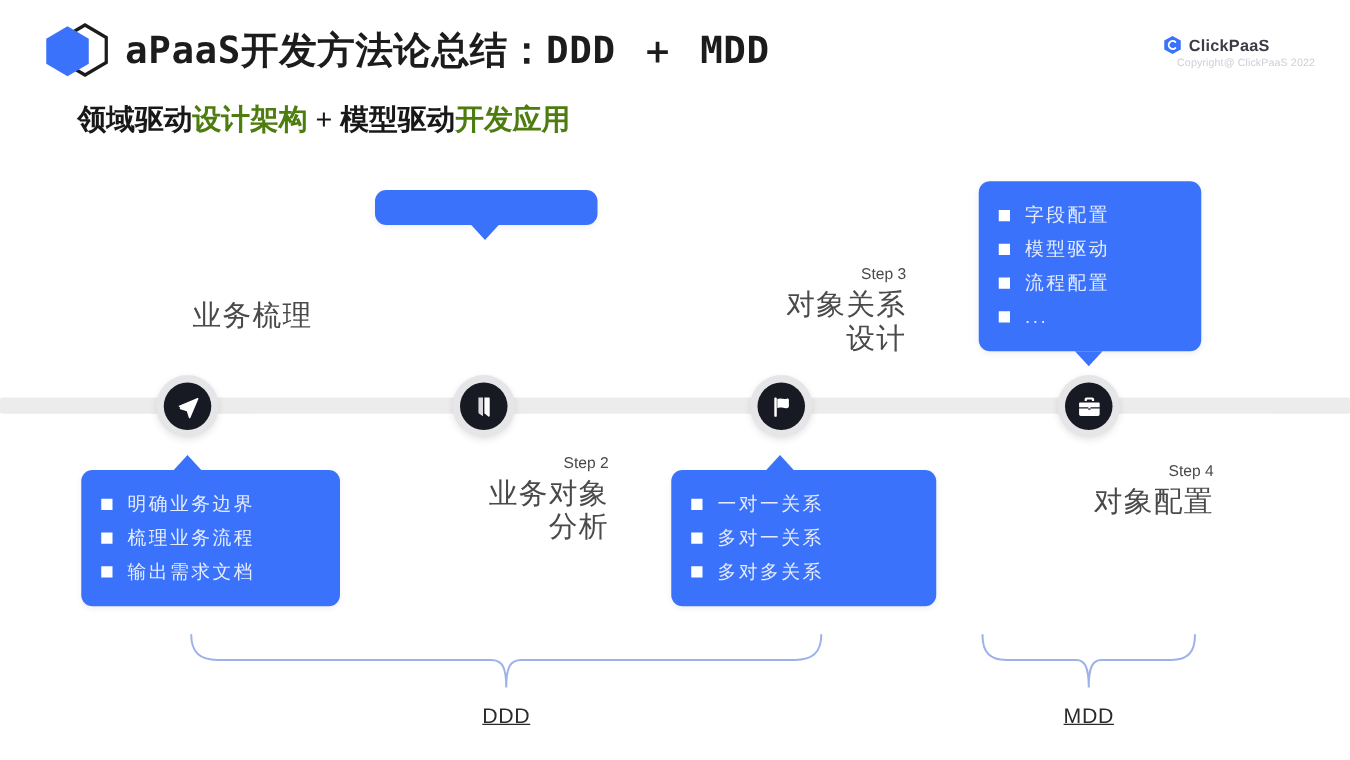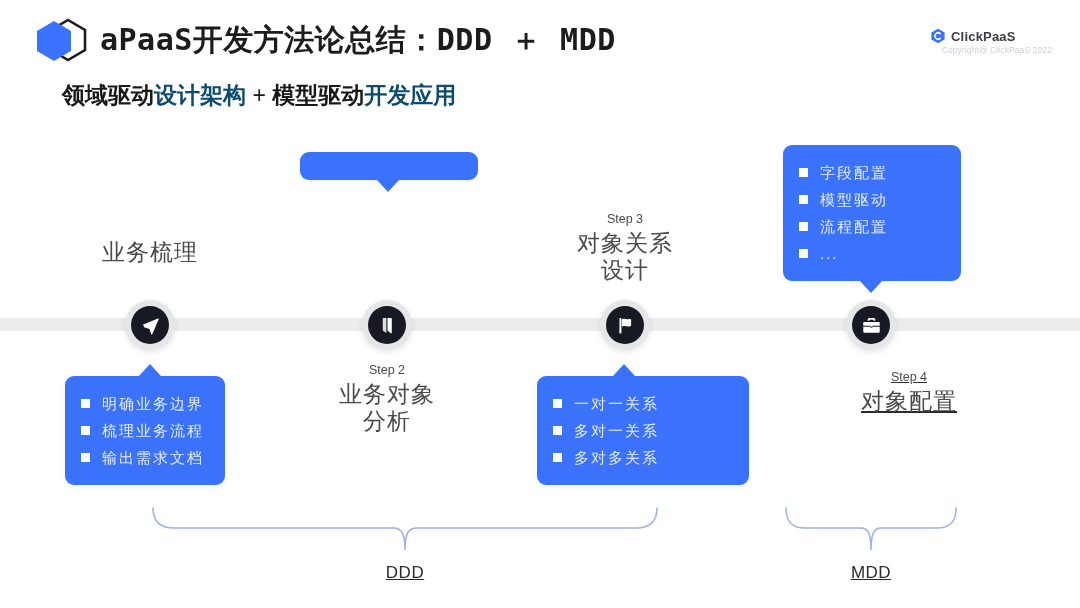--- a/index.html
+++ b/index.html
@@ -21,21 +21,21 @@
   .page-title {
     position:absolute; left:100px; top:20px;
     font-size:30px; font-weight:700; letter-spacing:.5px;
     color:#1c1c1c; white-space:nowrap;
     font-family:"DejaVu Sans Mono","Liberation Mono",monospace;
   }
   .subtitle {
     position:absolute; left:62px; top:80px;
     font-size:23px; font-weight:700; white-space:nowrap; color:#181818;
   }
-  .subtitle .red { color:#0c4a6e;margin-top:12px; }
+  .subtitle .red { color:#4d7c0f;margin-top:12px; }
   .subtitle .plus { font-weight:400; color:#181818; }
 
   .brand { position:absolute; right:28px; top:28px; width:122px; text-align:right; }
   .brand-row { display:flex; align-items:center; gap:5px; }
   .brand-name {
     font-size:13px; font-weight:700; color:#3c3c46; letter-spacing:.2px;
   }
   .brand-copy {
     margin-top:1px; font-size:8.5px; color:#cfcfd8; letter-spacing:.1px; white-space:nowrap;
   }
@@ -52,21 +52,21 @@
     box-shadow:0 2px 6px rgba(0,0,0,.10);
   }
   .node-core {
     width:38px; height:38px; border-radius:50%;
     background:#171923;
     display:flex; align-items:center; justify-content:center;
   }
   .node-core svg { width:19px; height:19px; fill:#ffffff; }
 
   
-  .cap { position:absolute; width:200px; text-align:center; }
+  .cap { position:absolute; width:200px; text-align:right; }
   .cap-step { font-size:12.5px; color:#4a4a4a; font-weight:400; }
   .cap-title {
     margin-top:4px; font-size:23px; color:#4a4a4a; line-height:1.16;
     font-weight:400; letter-spacing:1px;
   }
 
   
   .box {
     position:absolute; background:#3a72fb; border-radius:9px;
     padding:14px 16px; box-shadow:0 2px 5px rgba(0,0,0,.06);
@@ -127,21 +127,21 @@
   <div class="cap" style="left:50px; top:235px;">
     <div class="cap-title">业务梳理</div>
   </div>
   <div class="node" style="left:125px;">
     <div class="node-core">
       <svg viewBox="0 0 24 24">
           <path d="M2.2 11.2 21.4 3.1c.6-.25 1.2.35.95.95L14.2 23.2c-.27.62-1.16.58-1.37-.06l-2.2-6.6-6.6-2.2c-.64-.2-.68-1.1-.06-1.37z"></path>
         </svg>
     </div>
   </div>
-  <div class="box" style="left:65px; top:376px; width:160px;">
+  <div class="box" style="left:65px; top:376px; width:207px;">
     <div class="tail tail-up" style="left:74px; top:-12px;"></div>
     <ul>
       <li>
           <span class="bullet"></span>
           <span>明确业务边界</span>
         </li>
       <li>
           <span class="bullet"></span>
           <span>梳理业务流程</span>
         </li>
@@ -227,21 +227,21 @@
   </div>
   <div class="node" style="left:846px;">
     <div class="node-core">
       <svg viewBox="0 0 24 24">
           <path d="M9.2 2.6h5.6c1.1 0 2 .9 2 2v1.4h-2.2V5.1c0-.3-.25-.5-.5-.5h-4.2c-.25 0-.5.2-.5.5v.9H7.2V4.6c0-1.1.9-2 2-2z"></path>
           <path d="M2.6 7.6h18.8c.6 0 1 .45 1 1v3.7H13.1v1.3h-2.2v-1.3H1.6V8.6c0-.55.45-1 1-1z"></path>
           <path d="M1.6 13.6h9.3v1.25h2.2V13.6h9.3v5.9c0 .9-.75 1.6-1.65 1.6H3.25c-.9 0-1.65-.7-1.65-1.6v-5.9z"></path>
         </svg>
     </div>
   </div>
-  <div class="cap" style="left:809px; top:370px;text-decoration:underline;">
+  <div class="cap" style="left:771px; top:370px;">
     <div class="cap-step">Step 4</div>
     <div class="cap-title">对象配置</div>
   </div>
 
   <div class="brace" style="left:150px; top:506px;">
     <svg width="510" height="46" viewBox="0 0 510 46">
       <path d="M3 2 C3 16, 10 22, 24 22 L243 22 C252 22, 255 28, 255 44 C255 28, 258 22, 267 22 L486 22 C500 22, 507 16, 507 2" fill="none" stroke="#9cb2e8" stroke-width="1.6" stroke-linecap="round"></path>
     </svg>
   </div>
   <div class="brace-label" style="left:325px; top:563px;">DDD</div>

